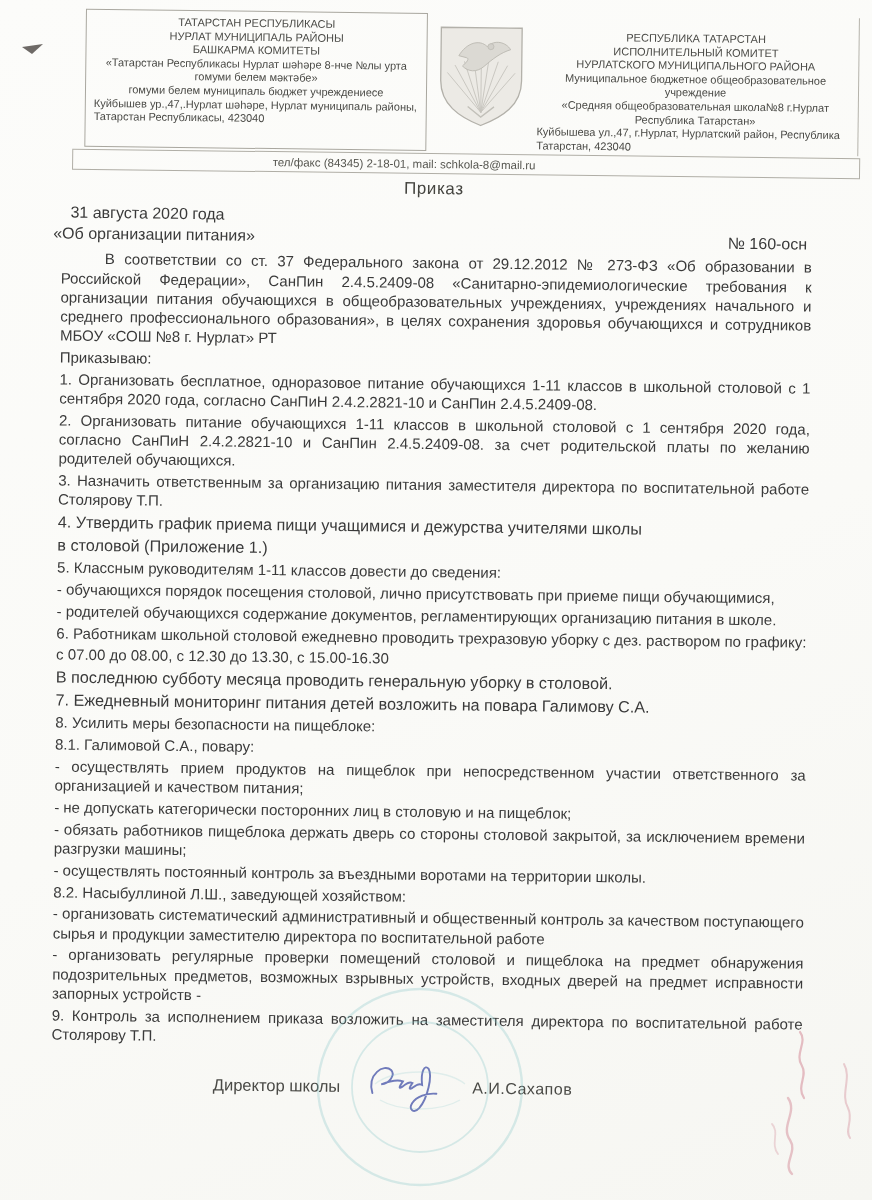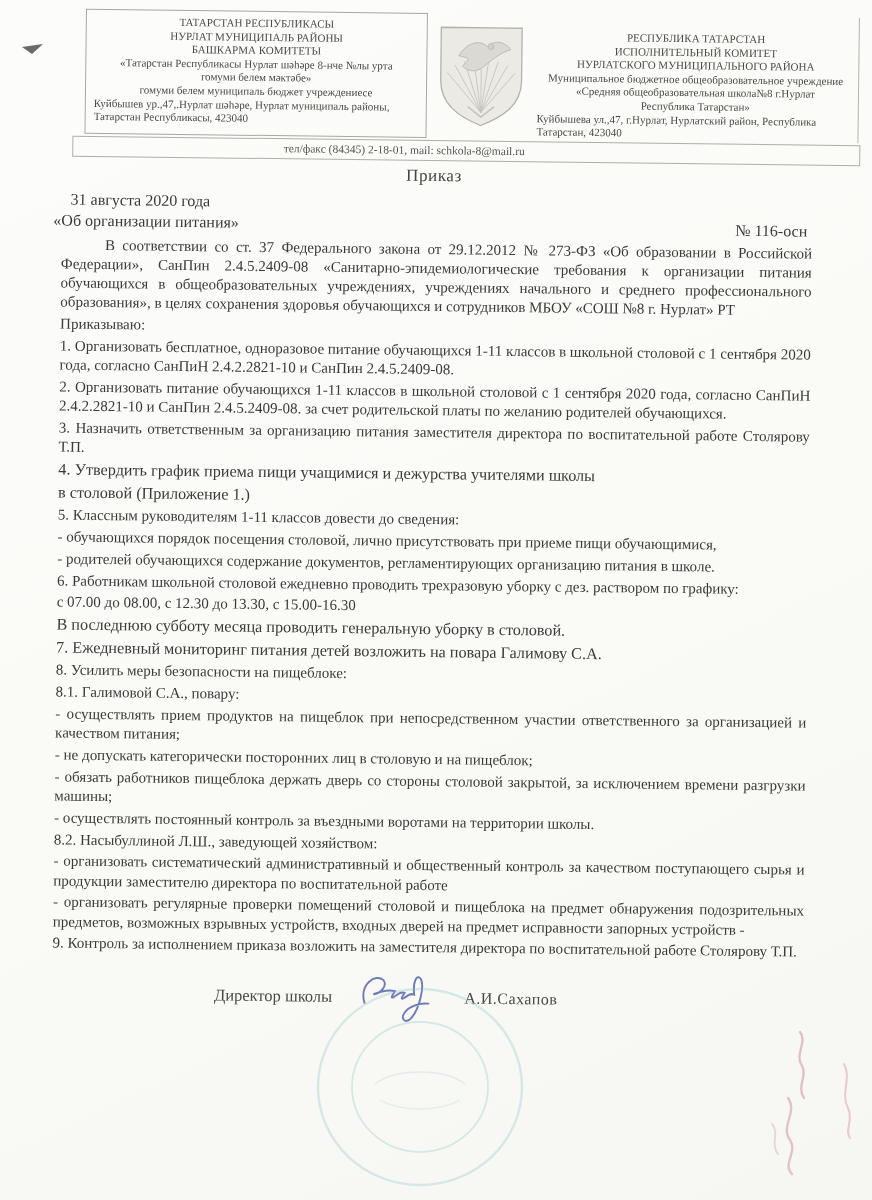--- a/index.html
+++ b/index.html
@@ -1,19 +1,19 @@
 <!DOCTYPE html>
 <html><head>
 <meta charset="utf-8">
 <style>
   html,body{margin:0;padding:0;background:#dedcd6;}
   .page{
     position:relative;width:872px;height:1200px;overflow:hidden;
     background:linear-gradient(155deg,#fcfcfa 0%,#fafaf7 55%,#f6f6f2 100%);
-    font-family:Liberation Serif, serif;color:#3a3a3a;
+    font-family:Liberation Sans, sans-serif;color:#3a3a3a;
   }
   .doc{position:absolute;inset:0;transform:rotate(0.7deg);transform-origin:430px 10px;}
 
   
   .header{display:flex;align-items:stretch;margin:13px 12px 0 86px;}
   .hbox{font-size:11px;line-height:13.6px;color:#4a4a46;}
   .hbox .c{text-align:center;}
   .hbox .l{text-align:left;}
   .hbox-left{width:348px;border:1px solid #a9a79f;padding:5px 8px 4px 8px;box-sizing:border-box;}
   .emblem-wrap{width:110px;display:flex;align-items:flex-start;justify-content:center;padding-top:10px;}
@@ -103,21 +103,21 @@
 
     <div class="contact-strip">
       <span>тел/факс (84345) 2-18-01,  mail: schkola-8@mail.ru</span>
     </div>
 
     <div class="doc-title">Приказ</div>
 
     <div class="meta">
       <div class="date">31 августа 2020 года</div>
       <div class="subject">«Об организации питания»</div>
-      <div class="number">№ 116-осн</div>
+      <div class="number">№ 160-осн</div>
     </div>
 
     <div class="body">
       <p class="ind just tight">В соответствии со ст. 37 Федерального закона от 29.12.2012 № 273-ФЗ «Об образовании в Российской Федерации»,  СанПин 2.4.5.2409-08 «Санитарно-эпидемиологические требования к организации питания обучающихся в общеобразовательных учреждениях, учреждениях начального и среднего профессионального образования», в  целях  сохранения  здоровья обучающихся и сотрудников МБОУ «СОШ №8 г. Нурлат»  РТ</p>
       <p>Приказываю:</p>
       <p class="just">1.  Организовать  бесплатное,  одноразовое  питание  обучающихся  1-11  классов  в  школьной столовой с 1 сентября 2020 года,  согласно СанПиН 2.4.2.2821-10 и СанПин 2.4.5.2409-08.</p>
       <p class="just">2.  Организовать питание обучающихся 1-11 классов в школьной столовой с 1 сентября 2020 года, согласно СанПиН 2.4.2.2821-10 и СанПин 2.4.5.2409-08.  за счет родительской платы   по желанию родителей обучающихся.</p>
       <p class="just">3. Назначить ответственным за организацию питания заместителя директора по воспитательной работе Столярову Т.П.</p>
       <p class="lg">4. Утвердить график приема пищи учащимися и дежурства учителями  школы</p>
       <p class="lg tight">в столовой (Приложение 1.)</p>

